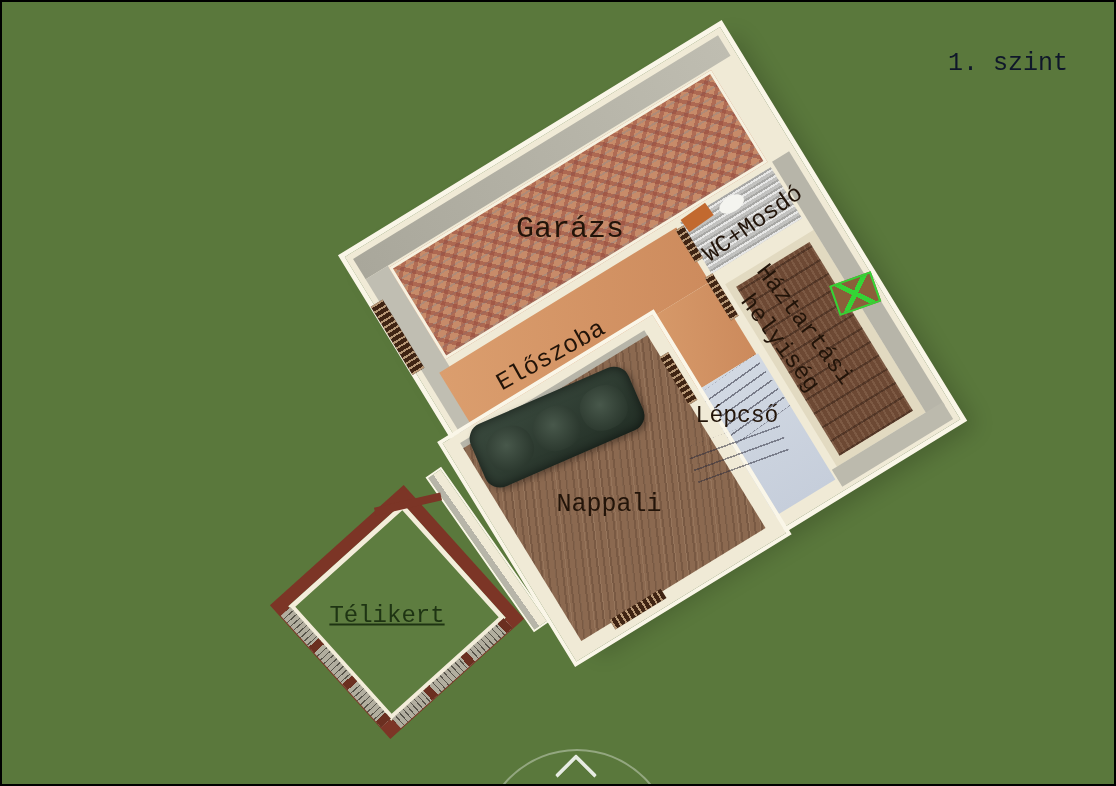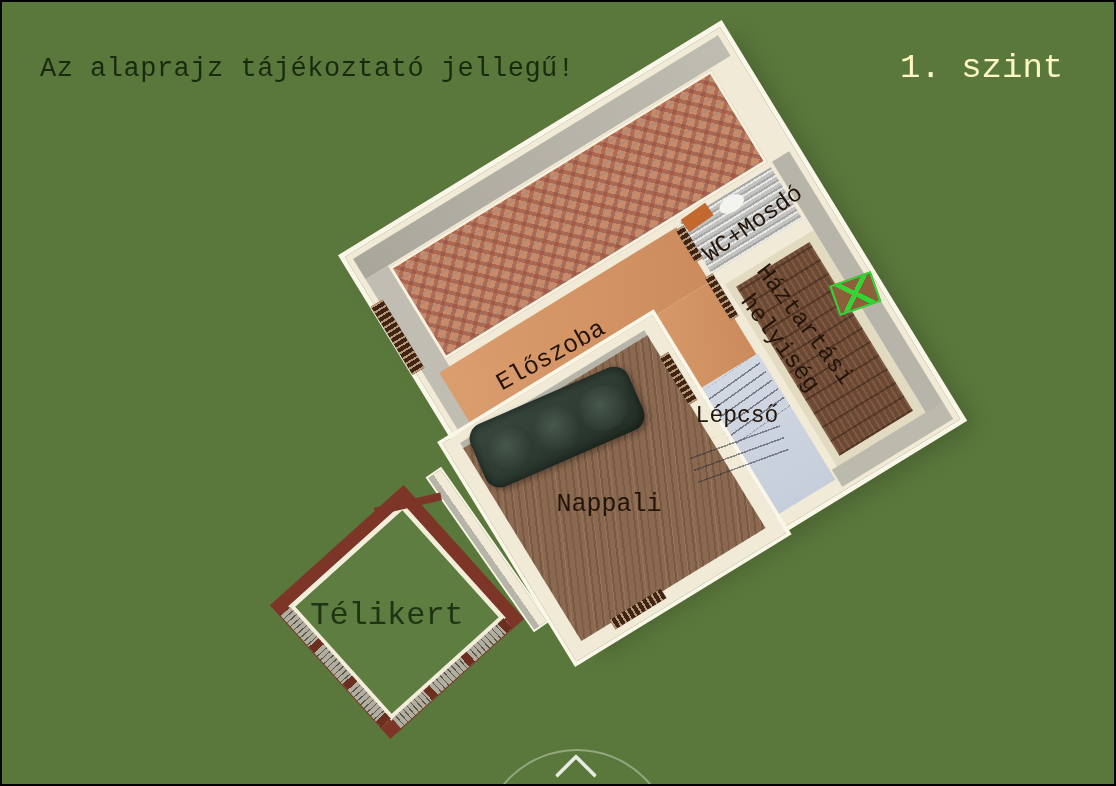--- a/index.html
+++ b/index.html
@@ -5,21 +5,21 @@
   html,body{margin:0;padding:0;background:#333;}
   .stage{
     position:relative;width:1116px;height:786px;overflow:hidden;
     background:#5a783c;border:2px solid #000;box-sizing:border-box;
     font-family:"Liberation Mono","DejaVu Sans Mono",monospace;
   }
   .abs{position:absolute;}
 
   
   .disclaimer{left:38px;top:52px;font-size:27px;letter-spacing:.5px;color:#1a2a0e;white-space:nowrap;}
-  .floor-label{left:898px;top:47px;font-size:34px;color:#fef9c3;white-space:nowrap;}
+  .floor-label{left:946px;top:47px;font-size:25px;color:#0f172a;white-space:nowrap;}
 
   
   .house{
     left:278px;top:25px;width:440px;height:460px;
     transform:rotate(-31.5deg);transform-origin:440px 0px;
     background:#f0ead6;outline:5px solid #faf6e8;
     box-shadow:10px 14px 22px rgba(0,0,0,.18);
   }
   .wallface-top{left:6px;top:6px;width:428px;height:24px;background:linear-gradient(90deg,#a9a79b,#bfbdb1);}
   .wallface-left{left:6px;top:30px;width:26px;height:290px;background:#c0beb2;}
@@ -105,35 +105,34 @@
 
   
   .room-label{color:#221409;white-space:nowrap;transform:translate(-50%,-50%);}
   .lbl-garazs{left:568px;top:227px;font-size:30px;}
   .lbl-wc{left:751px;top:222px;font-size:24px;transform:translate(-50%,-50%) rotate(-35deg);}
   .lbl-eloszoba{left:549px;top:354px;font-size:25px;transform:translate(-50%,-50%) rotate(-29deg);}
   .lbl-haztartasi{left:790px;top:332px;font-size:24px;line-height:1.3;text-align:center;
     transform:translate(-50%,-50%) rotate(53deg);color:#221409;white-space:nowrap;}
   .lbl-lepcso{left:735px;top:414px;font-size:23px;}
   .lbl-nappali{left:607px;top:502px;font-size:25px;}
-  .lbl-telikert{left:385px;top:613px;font-size:32px;color:#1e3413;}
+  .lbl-telikert{left:385px;top:613px;font-size:24px;color:#1e3413;text-decoration:underline;}
 
   
   .nav-arc{left:479px;top:747px;width:188px;height:188px;border-radius:50%;
     border:2px solid rgba(255,255,255,.35);}
   .chevron-up{left:559px;top:758px;width:26px;height:26px;transform:rotate(45deg);
     border-top:4px solid rgba(255,255,255,.85);border-left:4px solid rgba(255,255,255,.85);
     border-radius:2px;cursor:pointer;}
 </style>
 </head>
 <body>
 
 <div class="stage">
 
-  <div class="abs disclaimer">Az alaprajz tájékoztató jellegű!</div>
   <div class="abs floor-label">1. szint</div>
 
   <div class="abs house">
     <div class="abs wallface-top"></div>
     <div class="abs wallface-left"></div>
 
     <div class="abs floor-garazs"></div>
     <div class="abs garage-door-marker door-marker"></div>
 
     <div class="abs floor-eloszoba-h"></div>
@@ -173,20 +172,21 @@
   <div class="abs telikert">
     <div class="telikert-frame"></div>
     <div class="slat slat-bottom"></div>
     <div class="slat slat-right"></div>
   </div>
   <div class="abs telikert-link-wall"></div>
   <div class="abs telikert-red-wall"></div>
 
   <div class="abs stair-diag-lines"></div>
 
+  <div class="abs room-label lbl-garazs">Garázs</div>
   <div class="abs room-label lbl-wc">WC+Mosdó</div>
   <div class="abs room-label lbl-eloszoba">Előszoba</div>
   <div class="abs lbl-haztartasi">
     <div>Háztartási</div>
     <div>helyiség</div>
   </div>
   <div class="abs room-label lbl-lepcso">Lépcső</div>
   <div class="abs room-label lbl-nappali">Nappali</div>
   <div class="abs room-label lbl-telikert">Télikert</div>
 

